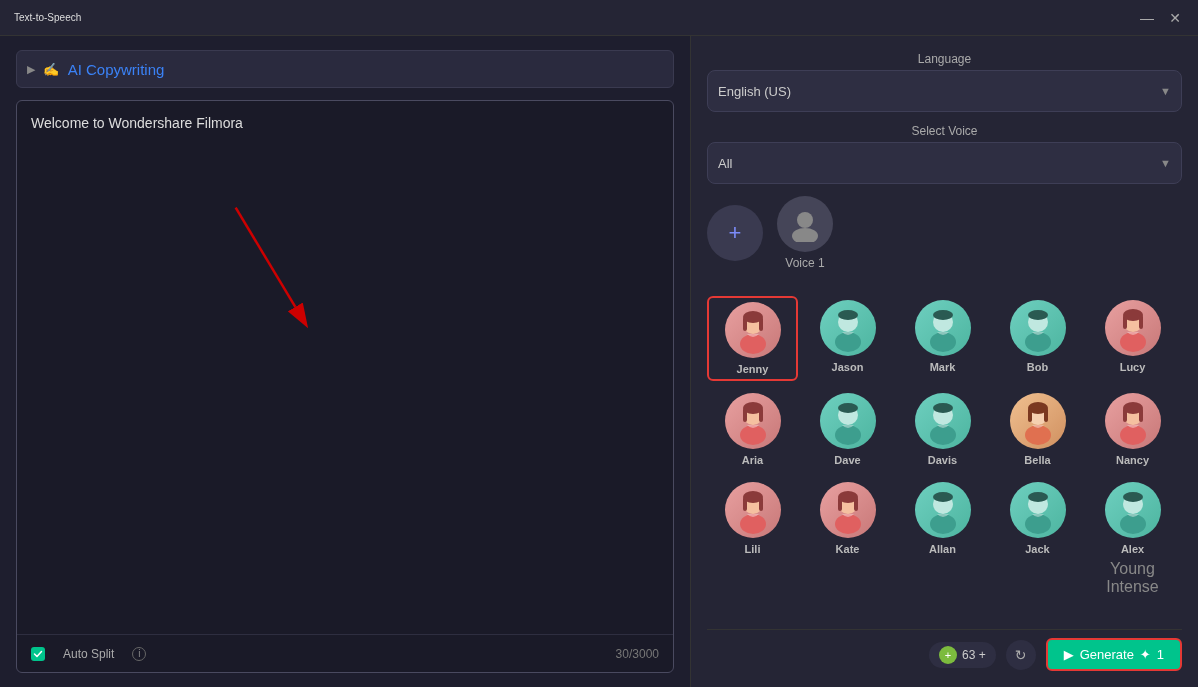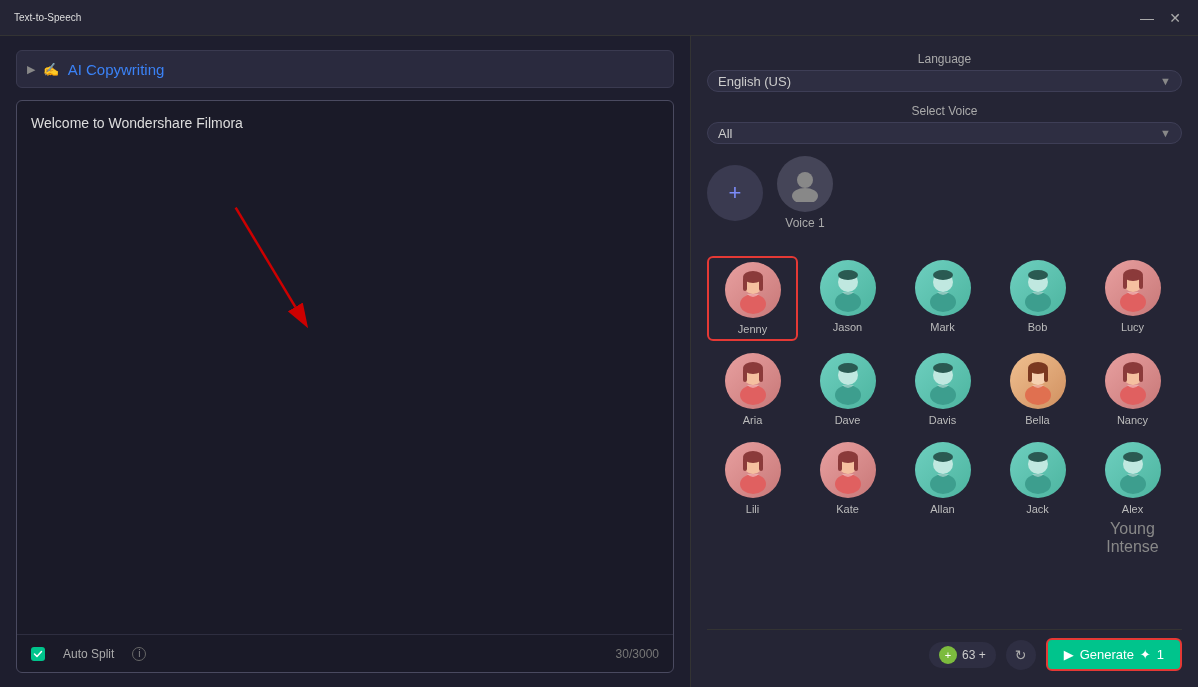--- a/index.html
+++ b/index.html
@@ -142,22 +142,22 @@
     }
     .section-label {
       font-size: 12px;
       color: #aaa;
       margin-bottom: 4px;
       text-align: center;
     }
     .dropdown {
       background: #2e2e42;
       border: 1px solid #3e3e56;
-      border-radius: 15px;
-      height: 22px;
+      border-radius: 8px;
+      height: 42px;
       display: flex;
       align-items: center;
       padding: 0 10px;
       cursor: pointer;
       justify-content: space-between;
     }
     .dropdown-text { font-size: 13px; color: #ccc; }
     .dropdown-chevron { color: #888; font-size: 11px; }
     .voice-grid-area {
       flex: 1;
@@ -217,21 +217,21 @@
       border-radius: 6px;
     }
     .voice-avatar {
       width: 56px; height: 56px;
       border-radius: 50%;
       display: flex; align-items: center; justify-content: center;
       overflow: hidden;
       position: relative;
     }
     .voice-name {
-      font-size: 11px; color: #bbb; text-align: left;
+      font-size: 11px; color: #bbb; text-align: left; font-weight: bold;
     }
     
     .bottom-bar {
       display: flex;
       align-items: center;
       justify-content: flex-end;
       gap: 10px;
       padding-top: 8px;
       border-top: 1px solid #333;
     }

